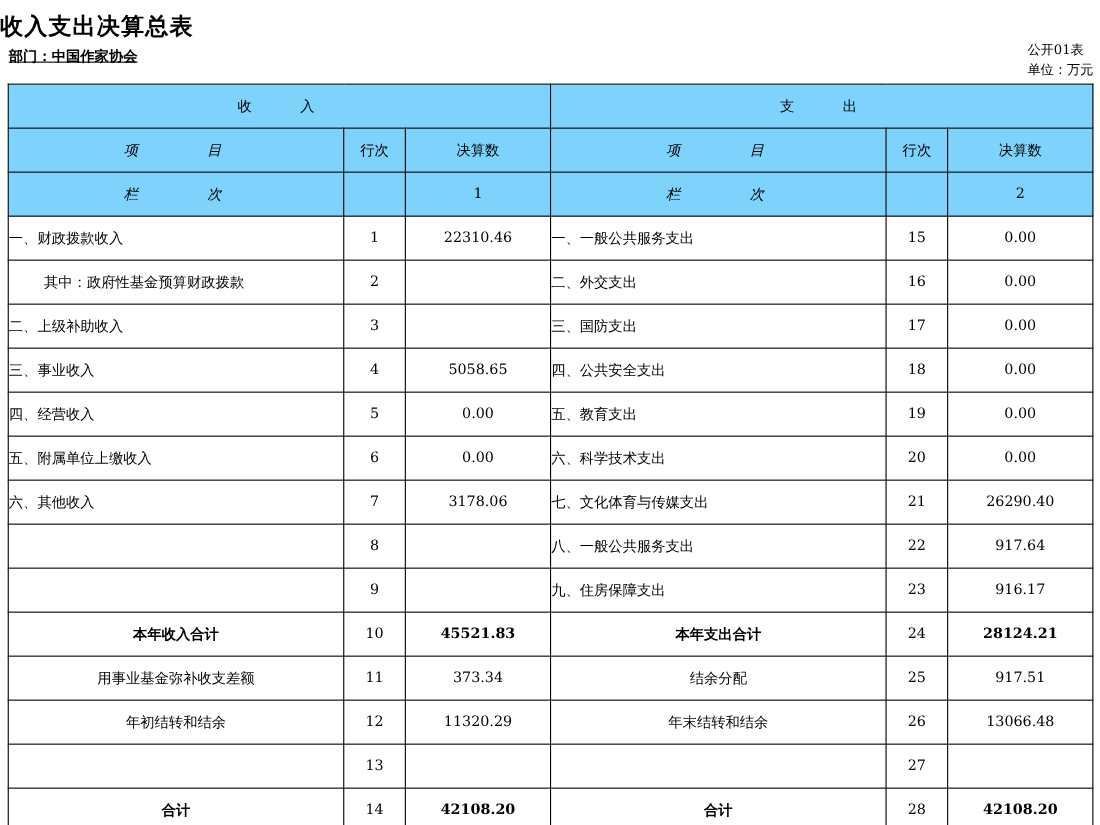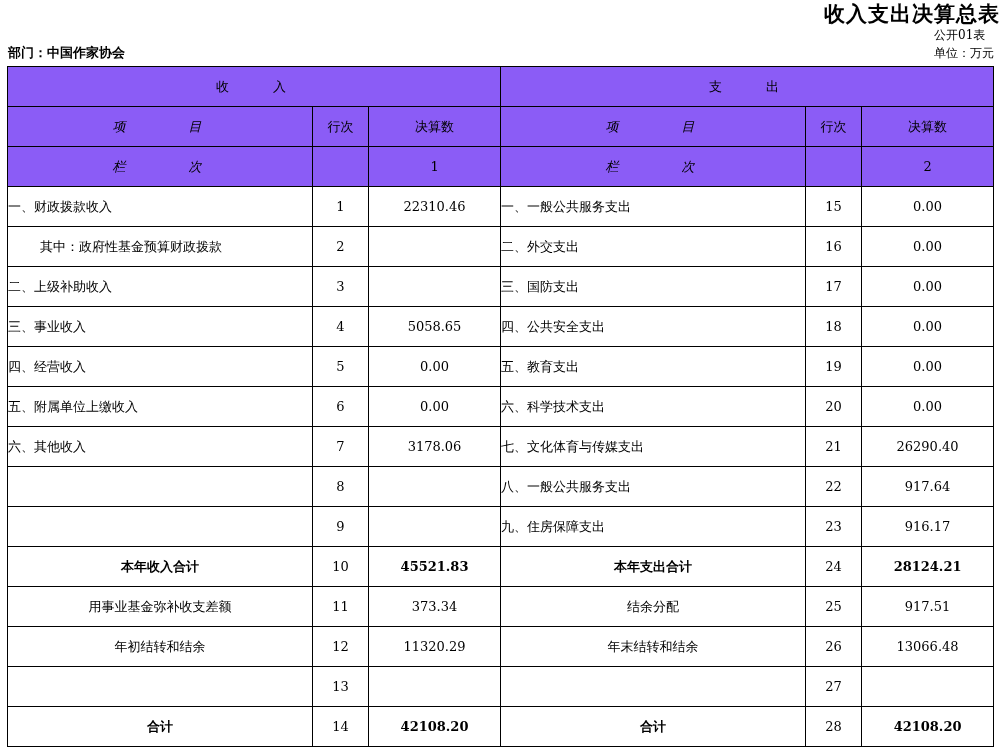--- a/index.html
+++ b/index.html
@@ -15,38 +15,40 @@
     position: relative;
     overflow: hidden;
   }
   .page {
     width: 1000px;
     height: 750px;
     position: relative;
     box-sizing: border-box;
   }
   .doc-title {
-    text-align: right;
+    text-align: left;
     font-size: 21px;
     font-weight: bold;
     letter-spacing: 1px;
+    padding-top: 10px;
     font-family: "DejaVu Serif", "Liberation Serif", serif;
   }
   .meta-row {
     position: relative;
     height: 34px;
     margin-top: 4px;
   }
   .dept {
     position: absolute;
     left: 8px;
-    top: 12px;
+    top: 0;
     font-size: 13px;
     font-family: "DejaVu Serif", "Liberation Serif", serif;
     font-weight: bold;
+    text-decoration: underline;
   }
   .right-meta {
     position: absolute;
     right: 6px;
     top: -6px;
     font-size: 12px;
     line-height: 18px;
     font-family: "DejaVu Serif", "Liberation Serif", serif;
   }
   table.main {
@@ -57,21 +59,21 @@
   }
   table.main td, table.main th {
     border: 1px solid #000000;
     font-size: 13px;
     font-family: "DejaVu Serif", "Liberation Serif", serif;
     padding: 0;
     height: 40px;
     box-sizing: border-box;
   }
   .hdr {
-    background: #8b5cf6;
+    background: #7dd3fc;
     text-align: center;
     font-weight: normal;
   }
   .hdr-big {
     font-size: 15px;
     letter-spacing: 6px;
   }
   .hdr-mid {
     font-size: 14px;
     letter-spacing: 6px;

